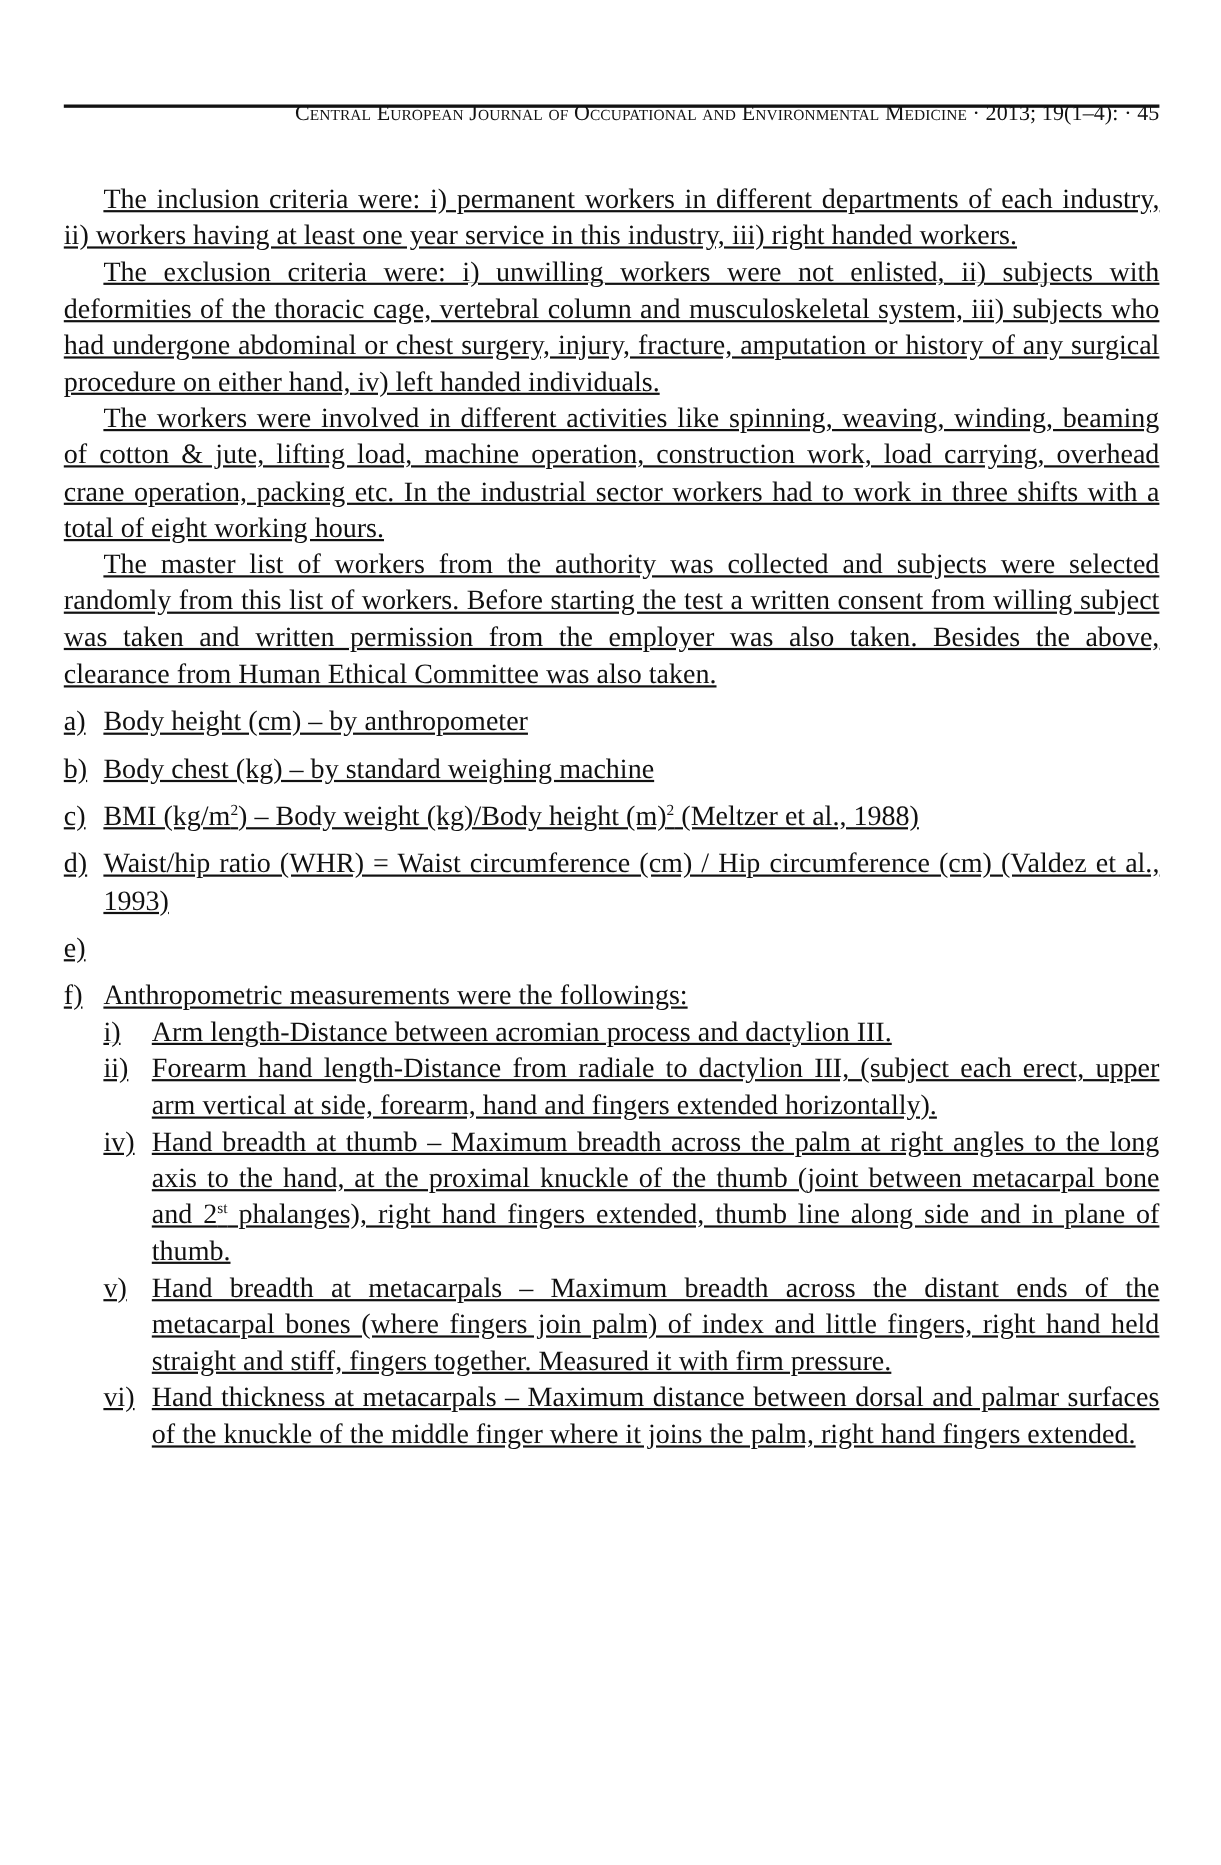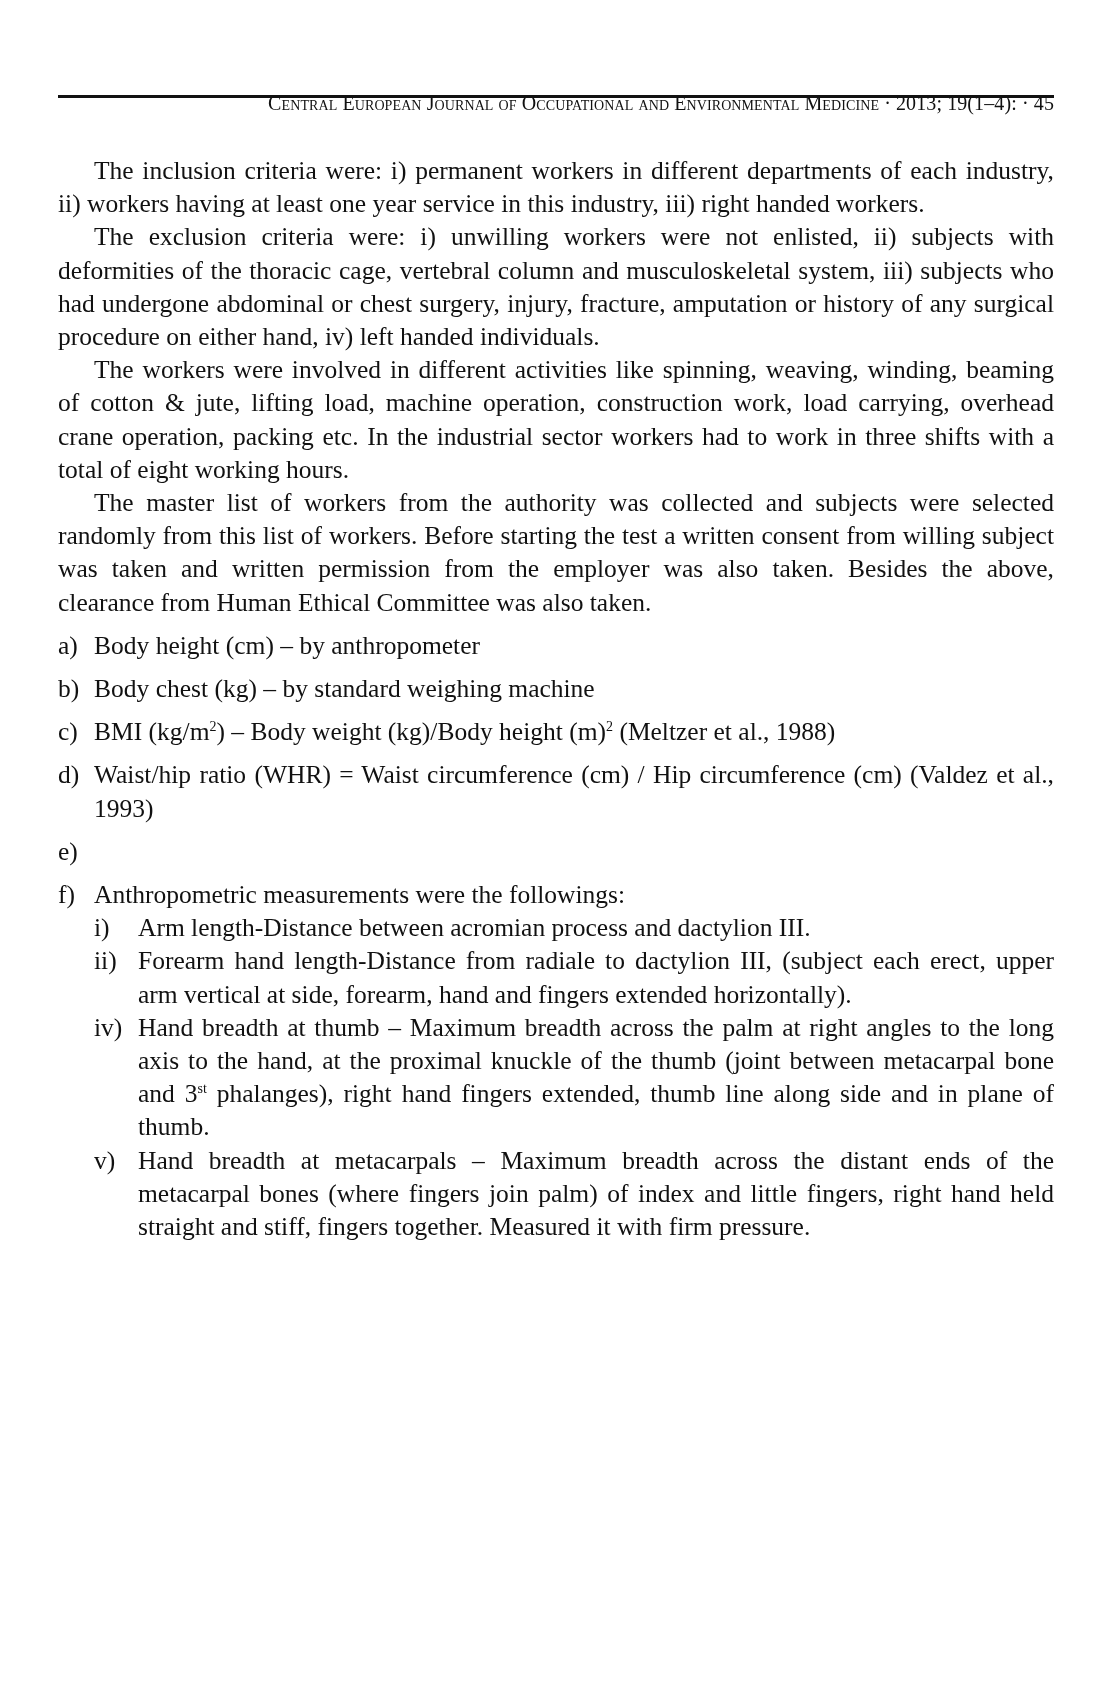--- a/index.html
+++ b/index.html
@@ -10,22 +10,22 @@
     .header {
       position: absolute; left: 58px; top: 60px; width: 996px;
       text-align: right; font-size: 20px; letter-spacing: 0.1px;
       font-variant: small-caps;
       margin-top: 32px;
     }
     .header-rule {
       position: absolute; left: 58px; top: 95px; width: 996px; height: 3px; background: #111;
     }
     .page {
-      position: absolute; left: 58px; top: 154px; width: 996px;
-      font-size: 25.5px; line-height: 33.2px;
+      position: absolute; left: 58px; top: 164px; width: 996px;
+      font-size: 25.5px; line-height: 33.2px; text-decoration: underline;
     }
     p { margin: 0; text-align: justify; text-indent: 36px; }
     .h {
       font-weight: bold; margin-top: 40px; margin-bottom: 4px; font-size: 27px;
       text-indent: 0;
     }
     .li { display: flex; margin-top: 10px; }
     .lbl { width: 36px; flex: none; }
     .txt { flex: 1; text-align: justify; }
     .sub { display: flex; margin-left: 36px; }
@@ -75,19 +75,23 @@
   <div class="sub tight">
     <span class="lbl">i)</span>
     <span class="txt">Arm length-Distance between acromian process and dactylion III.</span>
   </div>
   <div class="sub tight">
     <span class="lbl">ii)</span>
     <span class="txt">Forearm hand length-Distance from radiale to dactylion III, (subject each erect, upper arm vertical at side, forearm, hand and fingers extended horizontally).</span>
   </div>
   <div class="sub tight">
     <span class="lbl">iv)</span>
-    <span class="txt"><span>Hand breadth at thumb – Maximum breadth across the palm at right angles to the long axis to the hand, at the proximal knuckle of the thumb (joint between metacarpal bone and 3</span><sup>st</sup><span> phalanges), right hand fingers extended, thumb line along side and in plane of thumb.</span></span>
+    <span class="txt"><span>Hand breadth at thumb – Maximum breadth across the palm at right angles to the long axis to the hand, at the proximal knuckle of the thumb (joint between metacarpal bone and 2</span><sup>st</sup><span> phalanges), right hand fingers extended, thumb line along side and in plane of thumb.</span></span>
   </div>
   <div class="sub tight">
     <span class="lbl">v)</span>
     <span class="txt">Hand breadth at metacarpals – Maximum breadth across the distant ends of the metacarpal bones (where fingers join palm) of index and little fingers, right hand held straight and stiff, fingers together. Measured it with firm pressure.</span>
   </div>
+  <div class="sub tight">
+    <span class="lbl">vi)</span>
+    <span class="txt">Hand thickness at metacarpals – Maximum distance between dorsal and palmar surfaces of the knuckle of the middle finger where it joins the palm, right hand fingers extended.</span>
+  </div>
 </div>
 
 </body></html>

